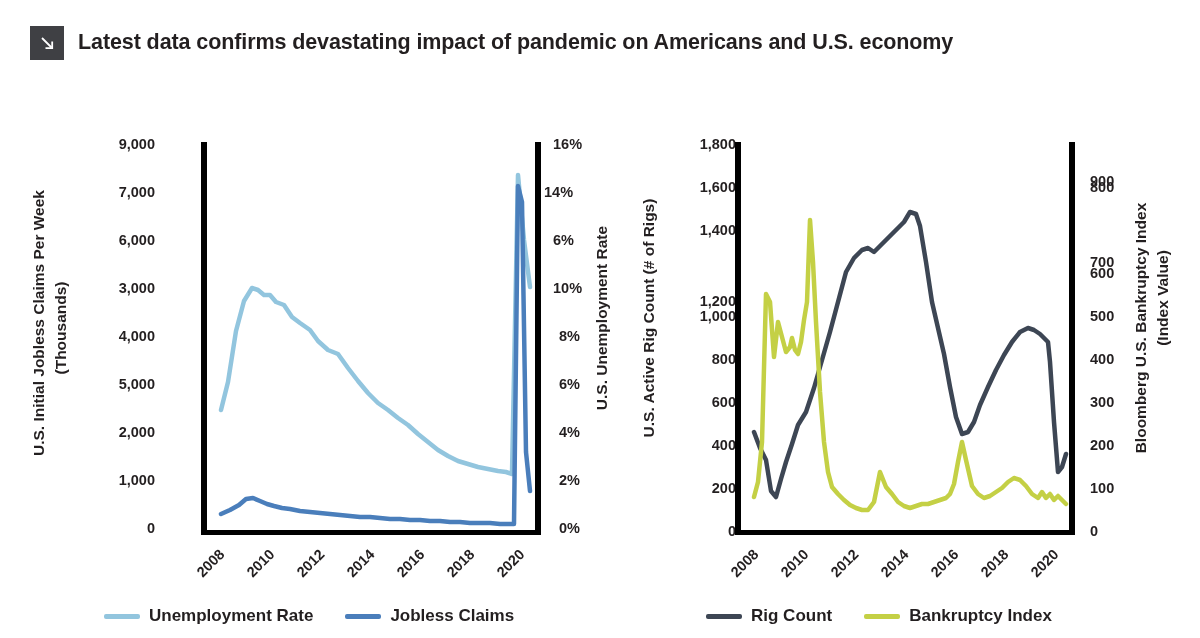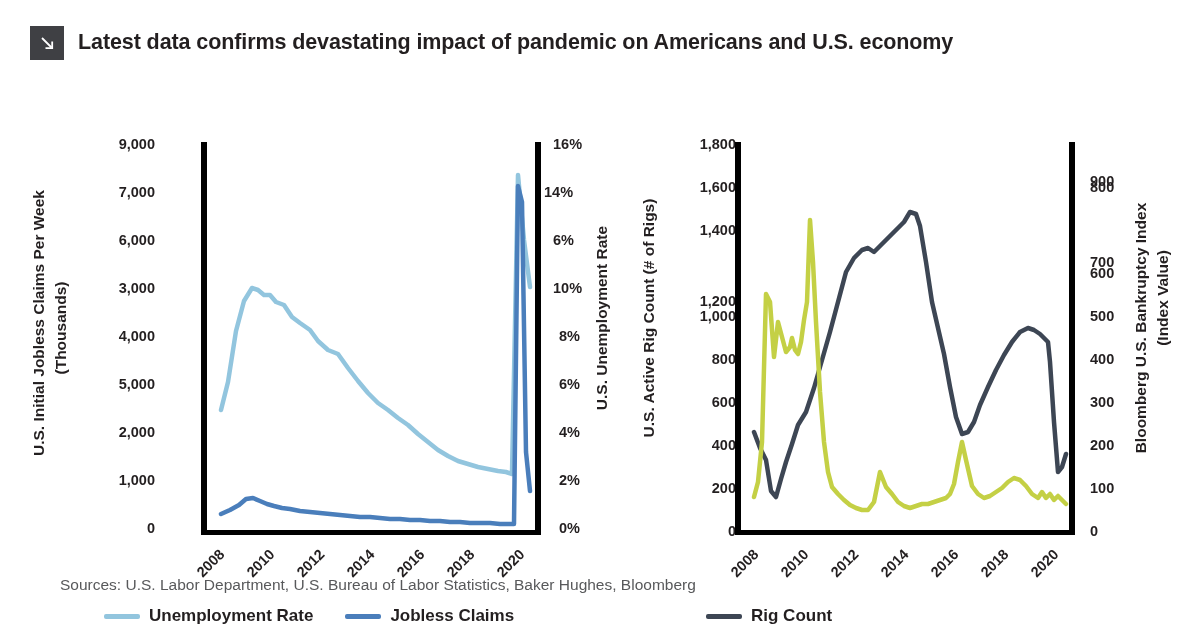--- a/index.html
+++ b/index.html
@@ -269,19 +269,22 @@
       <div class="xtick" style="left: 268px; top: 478px;">2014</div>
       <div class="xtick" style="left: 318px; top: 478px;">2016</div>
       <div class="xtick" style="left: 368px; top: 478px;">2018</div>
       <div class="xtick" style="left: 418px; top: 478px;">2020</div>
 
       <div class="legend" style="left: 106px; top: 538px;">
         <div class="legend-item">
           <span class="swatch" style="background:#3d4654;"></span>
           <span>Rig Count</span>
         </div>
+        <div class="legend-item">
+          <span class="swatch" style="background:#c4d045;"></span>
+          <span>Bankruptcy Index</span>
+        </div>
       </div>
     </div>
   </div>
 
-  <div class="sources">Sources: U.S. Labor Department, U.S. Bureau of Labor Statistics, Baker Hughes, Bloomberg</div>
 
 </div>
 
 </body></html>

